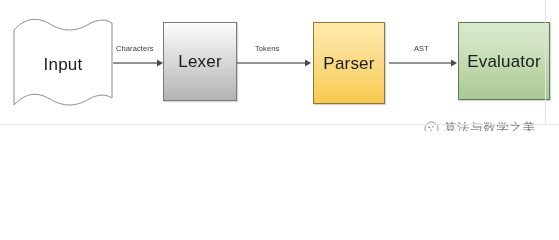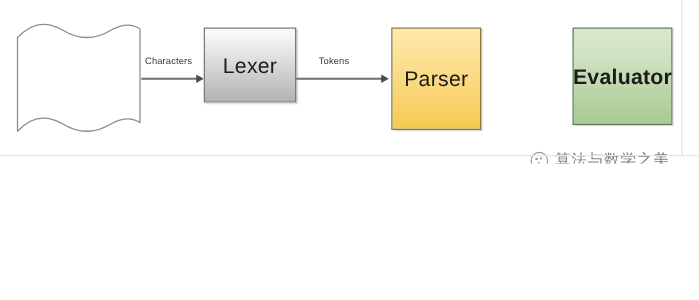--- a/index.html
+++ b/index.html
@@ -49,45 +49,44 @@
     font-weight: 400;
     letter-spacing: 0.2px;
     line-height: 1;
     white-space: nowrap;
   }
 
   .node-lexer {
     left: 163px;
     top: 22px;
     width: 74px;
-    height: 60px;
+    height: 79px;
     border: 1px solid #7a7a7a;
     background: linear-gradient(to bottom, #fdfdfd 0%, #f0f0f0 18%, #c9c9c9 70%, #b3b3b3 100%);
     box-shadow: 1px 1px 1px rgba(0,0,0,0.16);
   }
 
   .node-parser {
     left: 313px;
     top: 22px;
     width: 72px;
     height: 82px;
     border: 1px solid #8a7a3c;
     background: linear-gradient(to bottom, #fdeaa8 0%, #fce29a 25%, #f9d46f 70%, #f6c94f 100%);
     box-shadow: 1px 1px 1px rgba(0,0,0,0.16);
   }
 
   .node-evaluator {
     left: 458px;
     top: 22px;
-    width: 80px;
+    width: 92px;
     height: 78px;
     border: 1px solid #5f7b55;
     background: linear-gradient(to bottom, #d9e8cd 0%, #d2e4c4 25%, #b9d4a5 70%, #a9c996 100%);
     box-shadow: 1px 1px 1px rgba(0,0,0,0.16);
-    font-weight: bold;
   }
 
   
   .node-input {
     left: 12px;
     top: 18px;
     width: 102px;
     height: 92px;
     font-size: 17px;
   }
@@ -158,20 +157,21 @@
 </style>
 </head>
 <body>
 
 <div id="canvas">
 
   <div class="node node-input">
     <svg viewBox="0 0 102 92" xmlns="http://www.w3.org/2000/svg">
       <path d="M2,12 C14,-1 26,-1 38,6 C51,14 64,14 77,6 C86,1 94,1 100,5 L100,80 C94,76 86,76 77,81 C64,89 51,89 38,81 C26,74 14,74 2,87 Z" fill="#ffffff" stroke="#8c8c8c" stroke-width="1" stroke-linejoin="round"></path>
     </svg>
+    <span class="node-label">Input</span>
   </div>
 
   <div class="edge edge-characters">
     <span class="edge-label">Characters</span>
     <svg width="52" height="12" viewBox="0 0 52 12" xmlns="http://www.w3.org/2000/svg">
       <line x1="0" y1="6" x2="45" y2="6" stroke="#6e6e6e" stroke-width="1.6"></line>
       <path d="M44,2.6 L50,6 L44,9.4 Z" fill="#4a4a4a"></path>
     </svg>
   </div>
 
@@ -184,20 +184,27 @@
     <svg width="76" height="12" viewBox="0 0 76 12" xmlns="http://www.w3.org/2000/svg">
       <line x1="0" y1="6" x2="69" y2="6" stroke="#6e6e6e" stroke-width="1.6"></line>
       <path d="M68,2.6 L74,6 L68,9.4 Z" fill="#4a4a4a"></path>
     </svg>
   </div>
 
   <div class="node node-parser">
     <span class="node-label">Parser</span>
   </div>
 
+  <div class="edge edge-ast">
+    <span class="edge-label">AST</span>
+    <svg width="70" height="12" viewBox="0 0 70 12" xmlns="http://www.w3.org/2000/svg">
+      <line x1="0" y1="6" x2="63" y2="6" stroke="#6e6e6e" stroke-width="1.6"></line>
+      <path d="M62,2.6 L68,6 L62,9.4 Z" fill="#4a4a4a"></path>
+    </svg>
+  </div>
 
   <div class="node node-evaluator">
     <span class="node-label">Evaluator</span>
   </div>
 
   <div class="watermark">
     <svg class="watermark-logo" viewBox="0 0 16 16" xmlns="http://www.w3.org/2000/svg">
       <circle cx="8" cy="8" r="7" fill="none" stroke="#6b6b6b" stroke-width="1"></circle>
       <circle cx="5.6" cy="6.6" r="1.1" fill="#6b6b6b"></circle>
       <circle cx="9.4" cy="6.1" r="0.9" fill="#6b6b6b"></circle>

